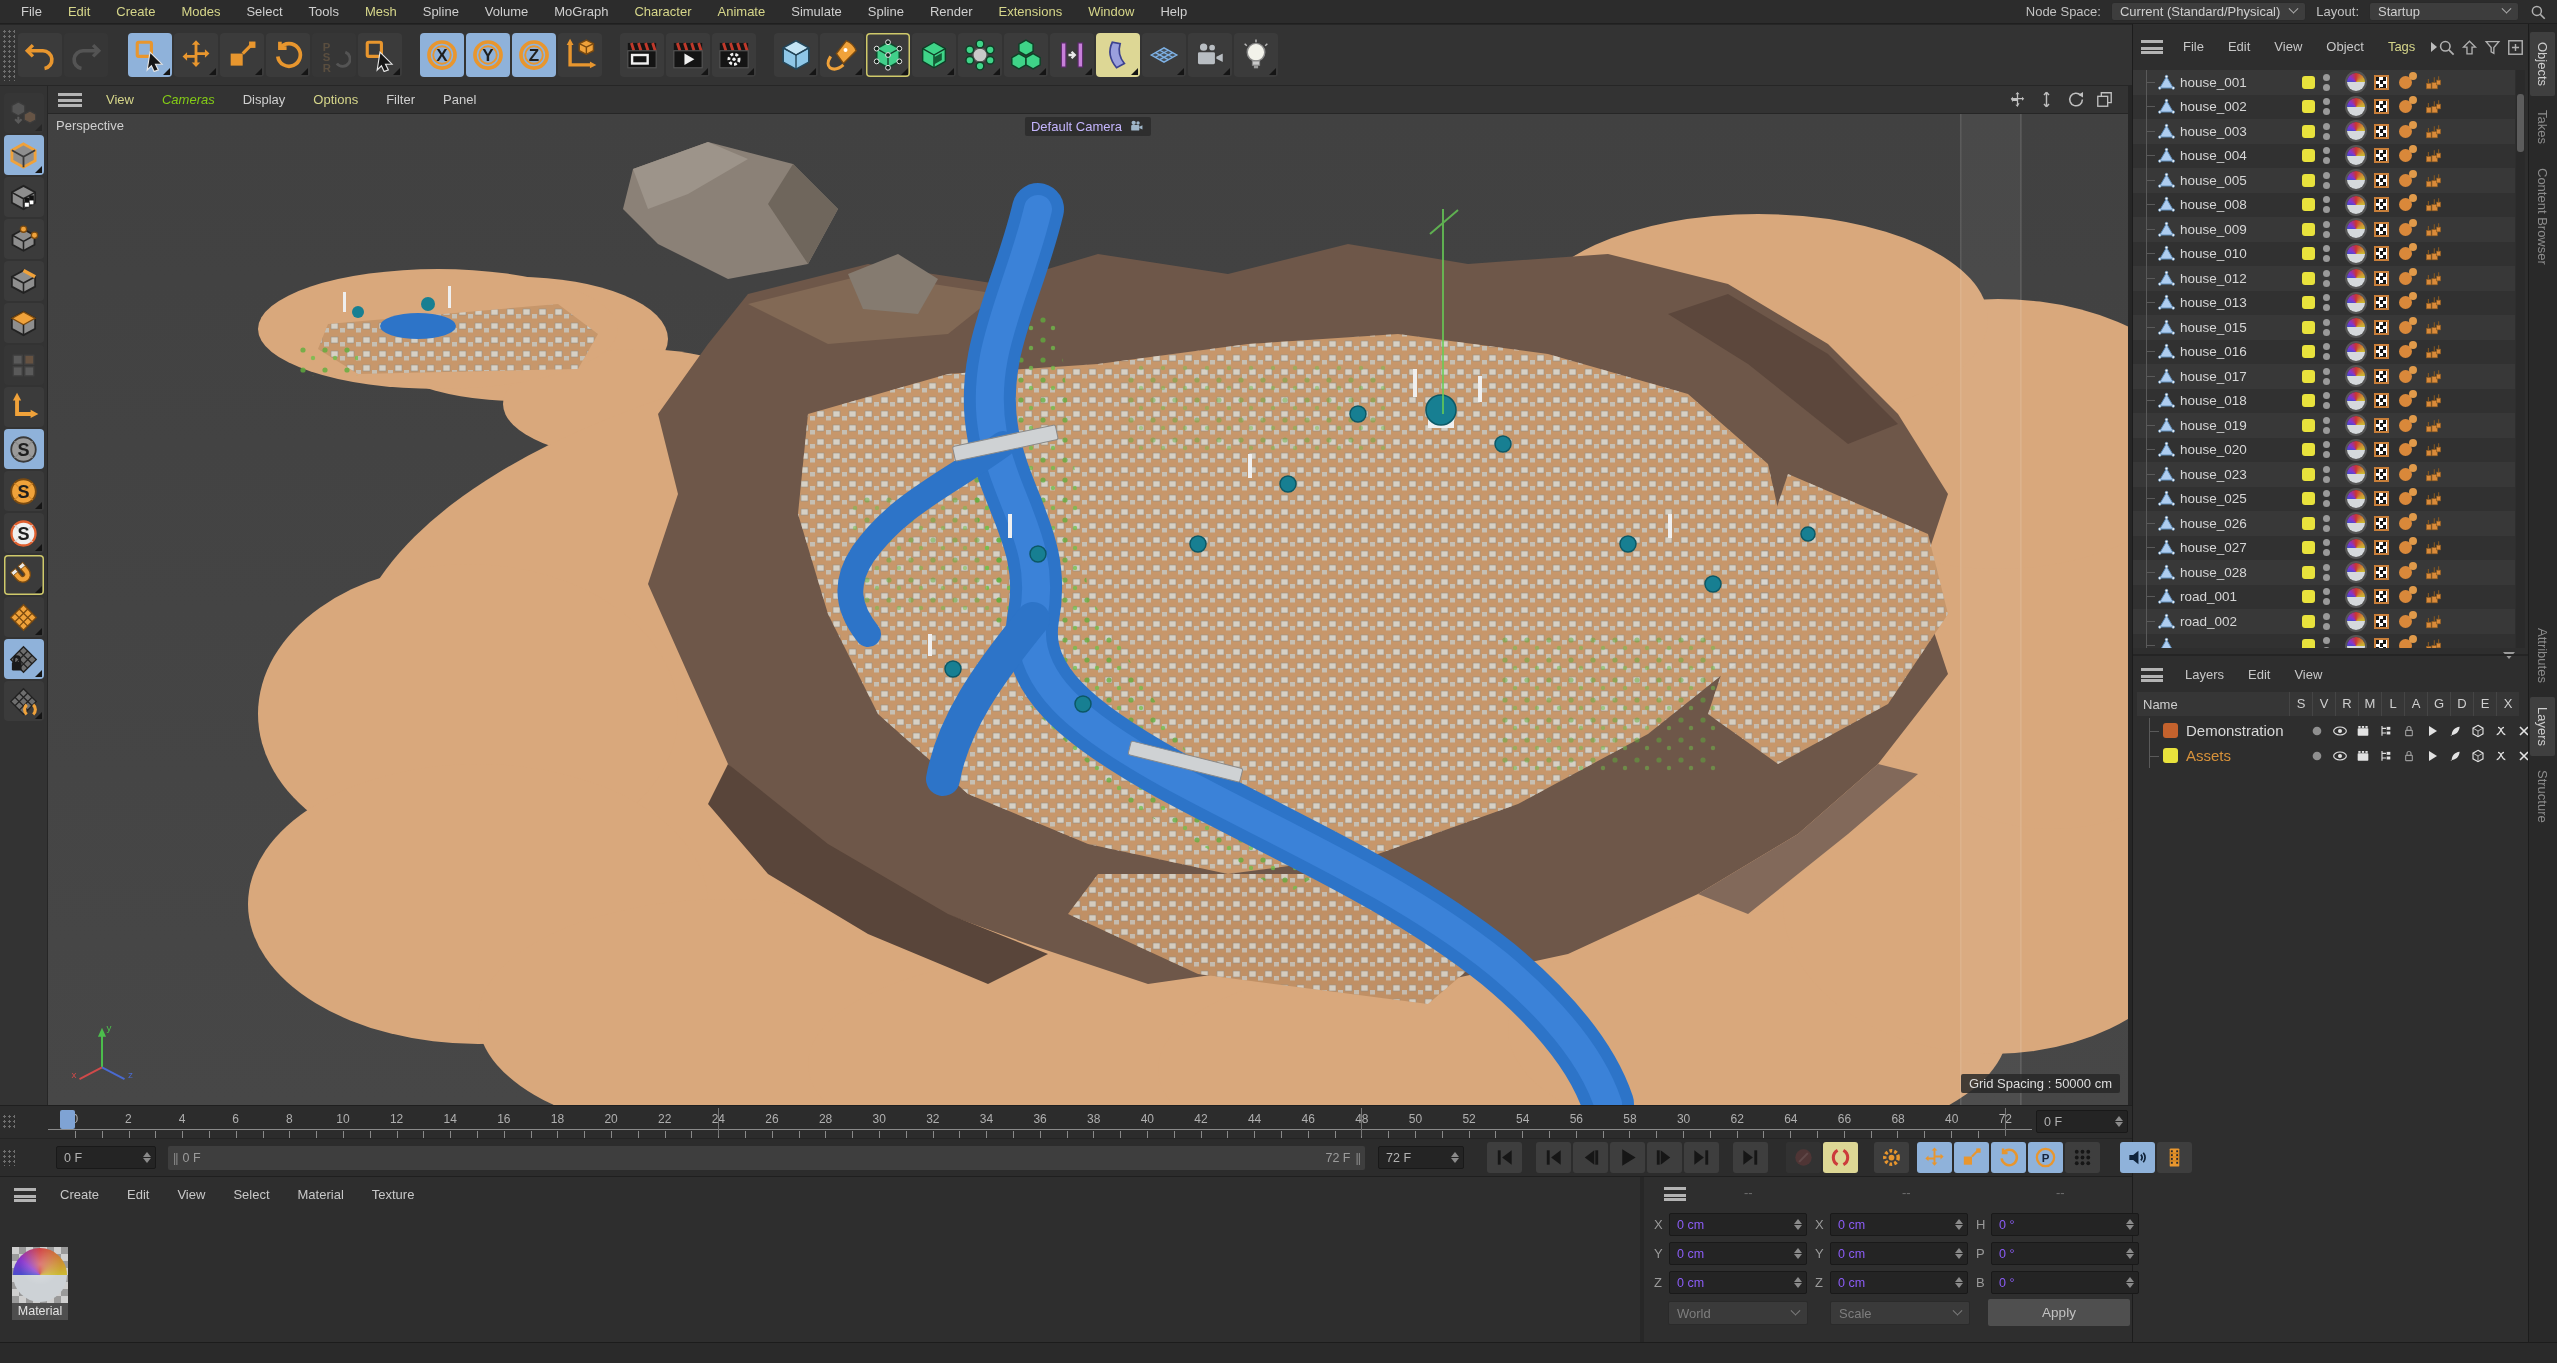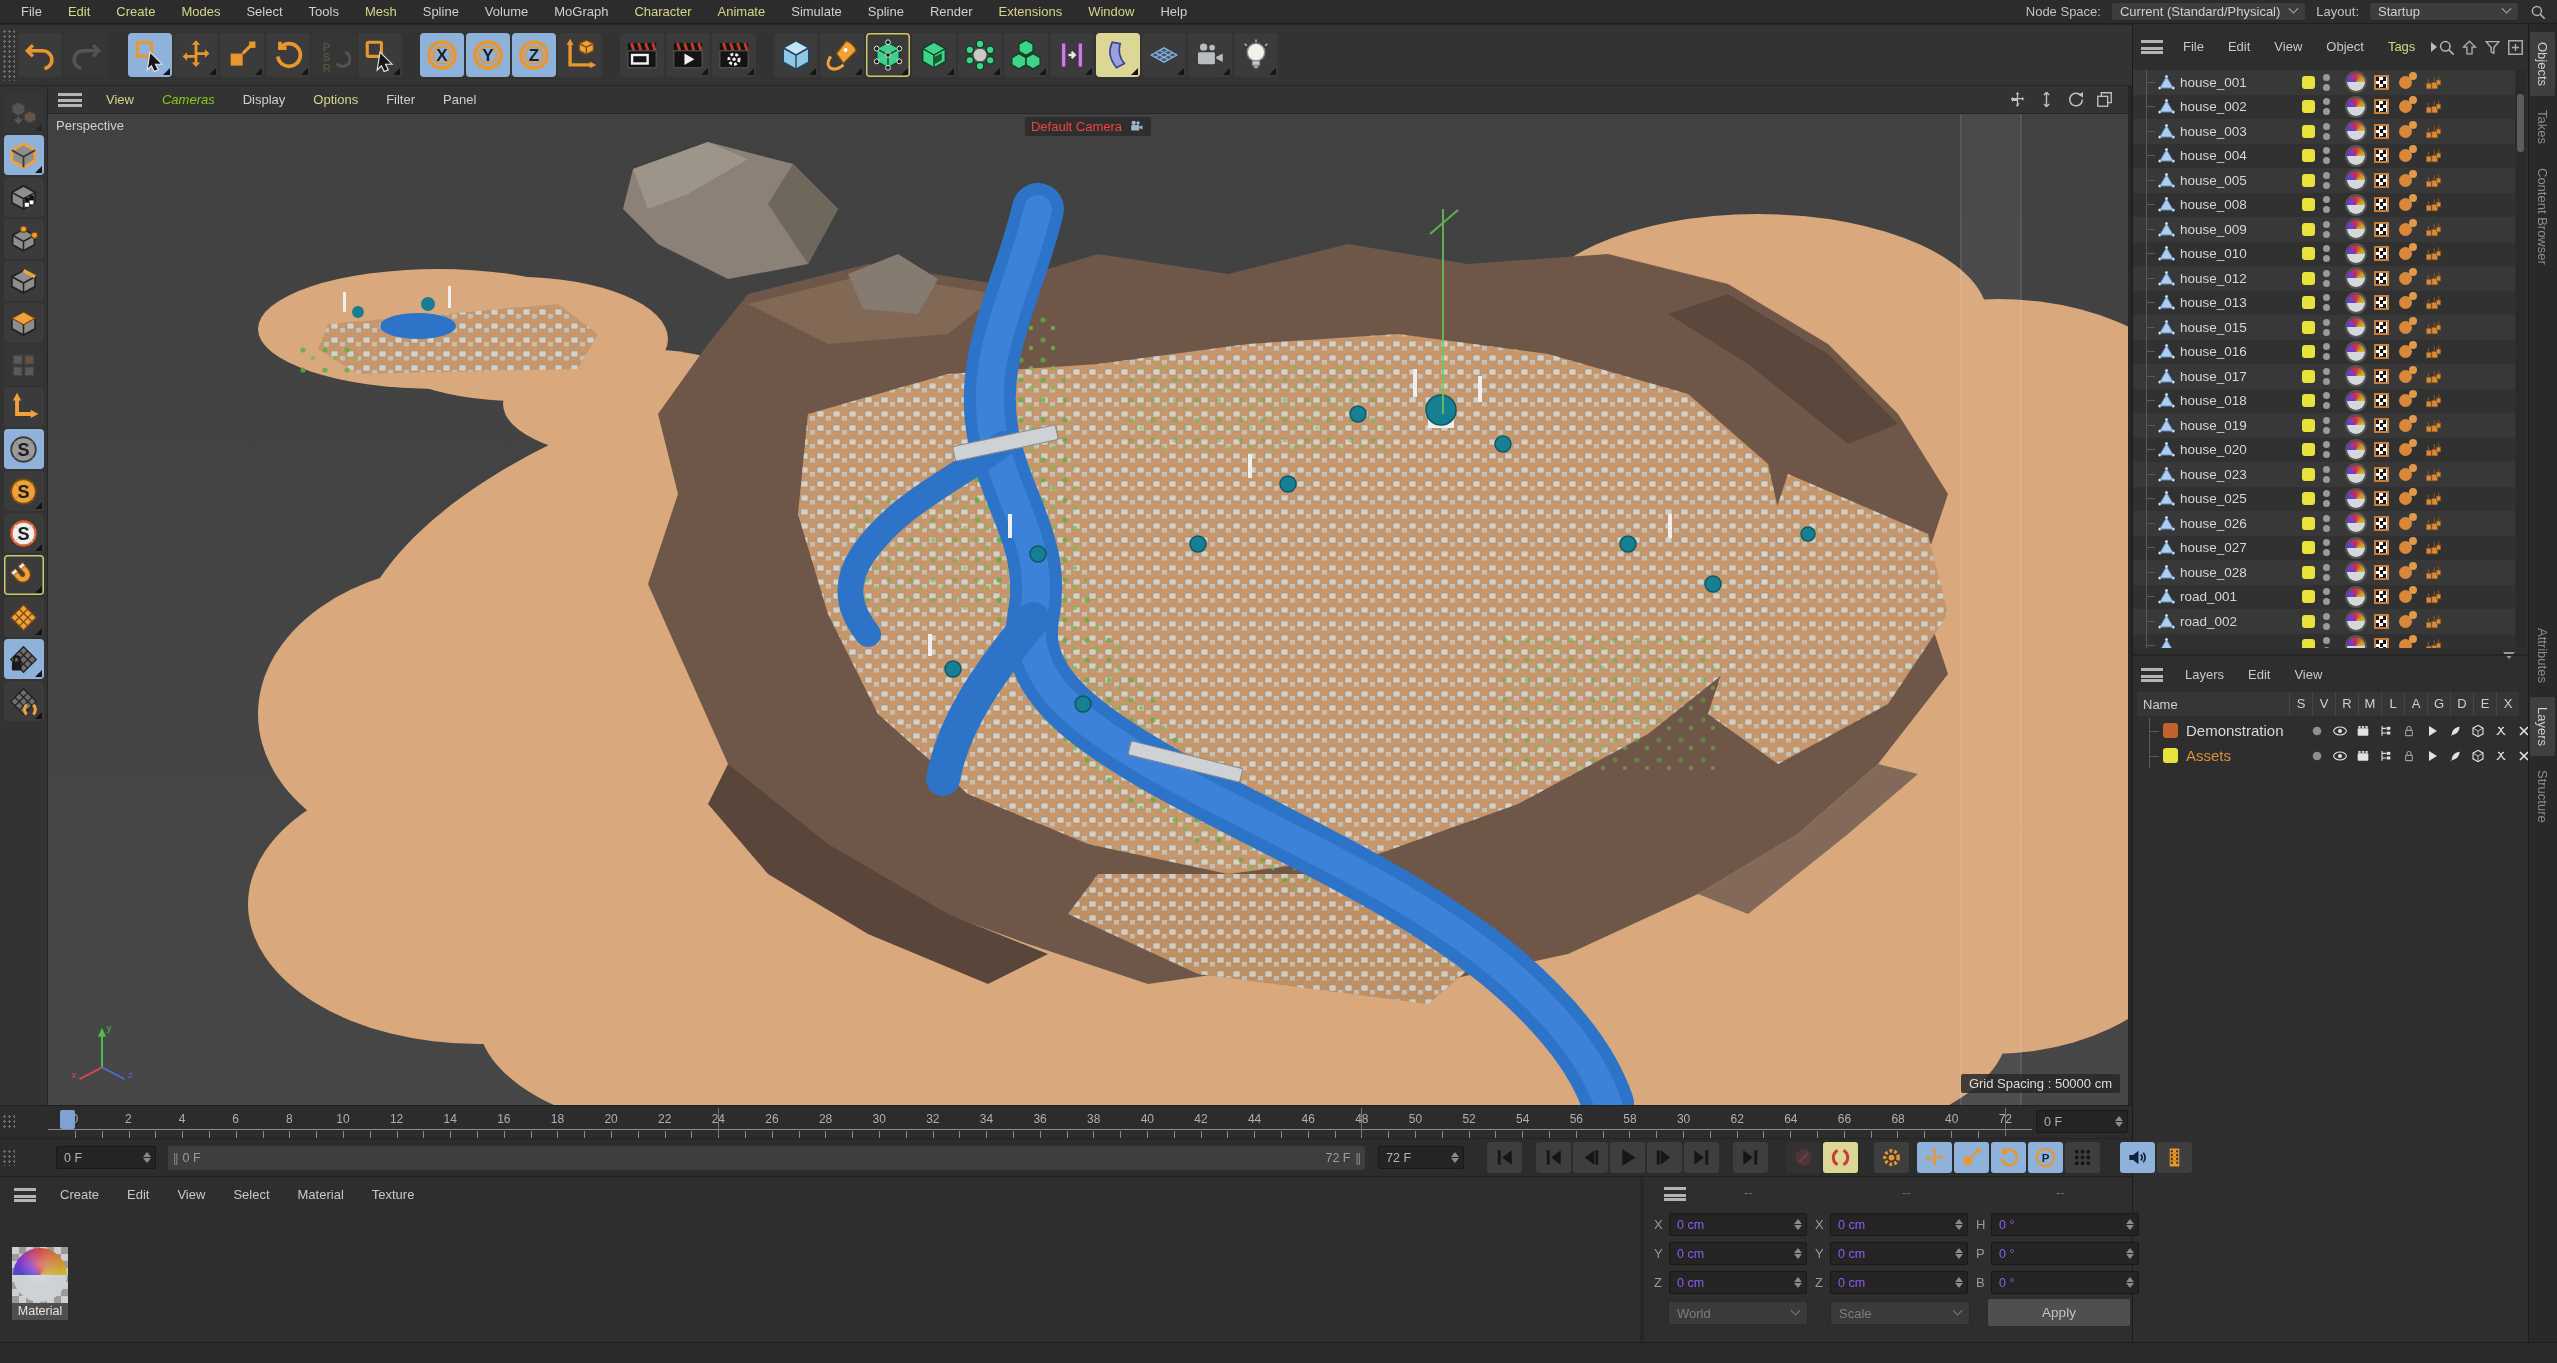--- a/index.html
+++ b/index.html
@@ -50,21 +50,21 @@
     align-items:center; border-bottom:1px solid #262626; }
   .hamburger { width:24px; height:14px; border-top:3px solid #b4b4b4; border-bottom:3px solid #b4b4b4;
     position:relative; margin:0 10px; flex:none; }
   .hamburger::after { content:''; position:absolute; left:0; right:0; top:3.5px; height:3px; background:#b4b4b4; }
   .vp-menu-item { font-size:13px; padding:0 14px; line-height:28px; }
   #vp-nav { margin-left:auto; display:flex; gap:10px; padding-right:14px; }
   #vp-nav .nav-ic { width:19px; height:19px; }
   #scene { left:0; top:28px; width:2080px; height:991px; background:linear-gradient(#414141,#474747); overflow:hidden; }
   #vp-label { left:8px; top:32px; font-size:13px; color:#cfcfcf; z-index:5; }
   #cam-pill { left:50%; top:31px; transform:translateX(-50%); background:rgba(45,45,45,.92);
-    padding:2px 6px; border-radius:2px; font-size:13px; color:#ef4444; display:flex; gap:6px;
+    padding:2px 6px; border-radius:2px; font-size:13px; color:#c4b5fd; display:flex; gap:6px;
     align-items:center; z-index:5; }
   #cam-pill .mini-ic { width:17px; height:15px; }
   #grid-pill { right:8px; bottom:12px; background:rgba(40,40,40,.85); padding:2px 8px;
     border-radius:2px; font-size:13px; color:#dedede; z-index:5; }
   #gizmo { left:18px; bottom:16px; width:72px; height:72px; z-index:5; }
 
   
   #right-panel { left:2132px; top:24px; width:396px; height:1318px; background:#2e2e2e;
     border-left:1px solid #1c1c1c; }
   #om-header { left:0; top:8px; width:100%; height:30px; display:flex; align-items:center; }

